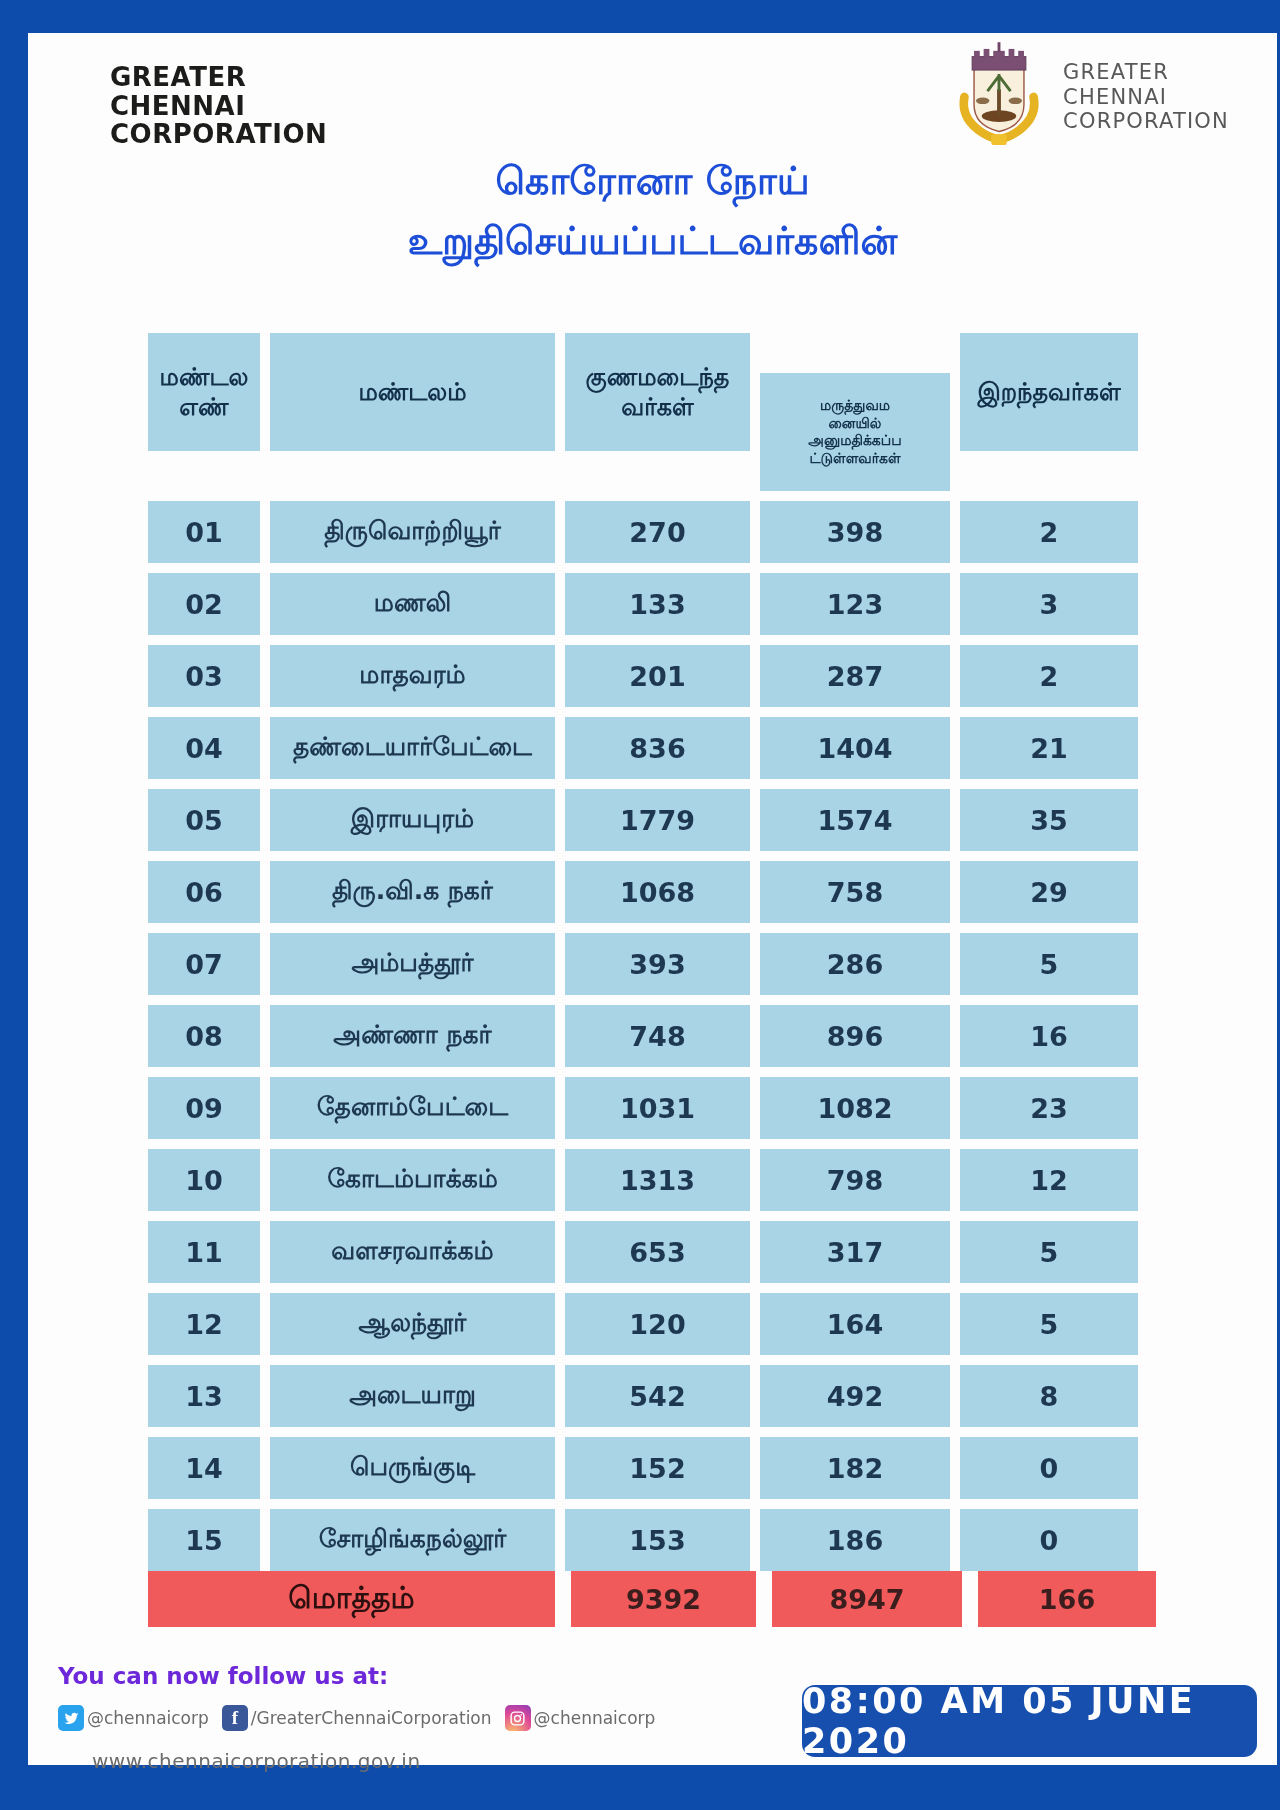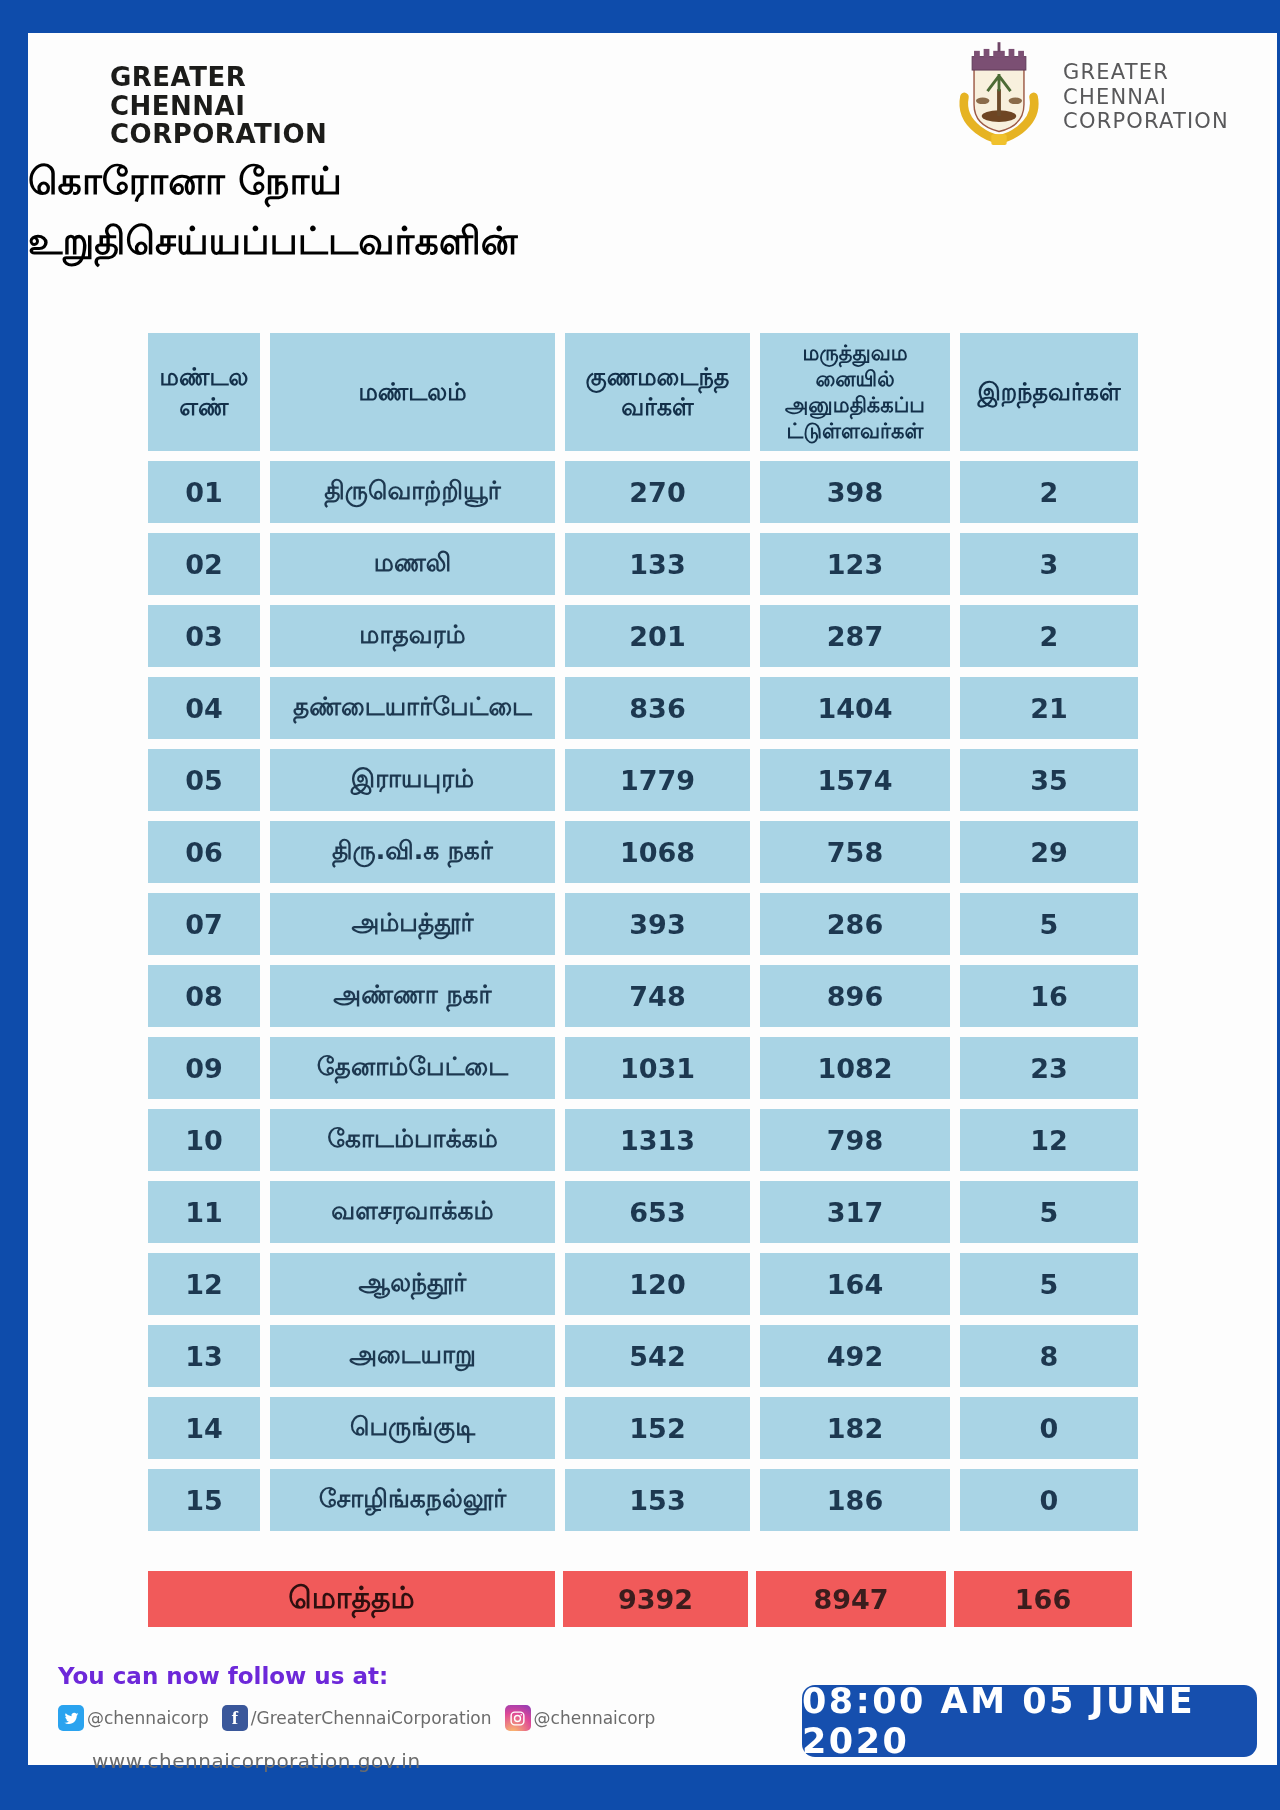--- a/index.html
+++ b/index.html
@@ -17,43 +17,43 @@
   
   .logo-left{
     position:absolute;left:82px;top:30px;
     font-weight:bold;color:#1c1c1a;font-size:26px;line-height:1.1;letter-spacing:.5px;
   }
   
   .brand-right{position:absolute;right:48px;top:8px;display:flex;align-items:center;gap:16px;}
   .brand-right .txt{color:#58585a;font-size:21px;line-height:1.18;letter-spacing:1.2px;font-weight:500;}
   
   .title{
-    position:absolute;left:0;right:0;top:118px;text-align:left;
-    color:#000000;font-weight:bold;font-size:38px;line-height:60px;
+    position:absolute;left:0;right:0;top:118px;text-align:center;
+    color:#1d4ed8;font-weight:bold;font-size:38px;line-height:60px;
   }
   
   .tbl{
     position:absolute;left:120px;top:300px;width:990px;
     display:grid;grid-template-columns:112px 285px 185px 190px 178px;
     column-gap:10px;row-gap:10px;
   }
   .cell{
     background:#a9d4e5;color:#1d3850;font-weight:600;
     display:flex;align-items:center;justify-content:center;text-align:center;
     font-size:27px;
   }
   .th{height:118px;font-size:24px;color:#13304a;font-weight:bold;white-space:pre-line;line-height:1.25;padding:0 4px;box-sizing:border-box;}
-  .th.small{font-size:21px;}
+  .th.small{font-size:14px;margin-top:40px;}
   .trow{display:contents;}
   .trow .cell{height:62px;}
   .trow .name{font-size:25px;}
   
   .total-row{
     position:relative;margin-top:20px;
-    display:grid;grid-template-columns:407px 185px 190px 178px;column-gap:8px;
+    display:grid;grid-template-columns:407px 185px 190px 178px;column-gap:16px;
   }
   .tcell{
     height:56px;background:#f15a5a;display:flex;align-items:center;justify-content:center;
     color:#3a1d1d;font-weight:600;font-size:27px;
   }
   .tcell.lbl{color:#2e0f0f;font-weight:bold;font-size:30px;}
   
   .follow{position:absolute;left:30px;top:1630px;color:#6d28d9;font-size:23px;font-weight:600;}
   .social{position:absolute;left:30px;top:1672px;display:flex;align-items:center;gap:3px;color:#6b6b6b;font-size:17px;}
   .social .handle{margin-right:10px;}

